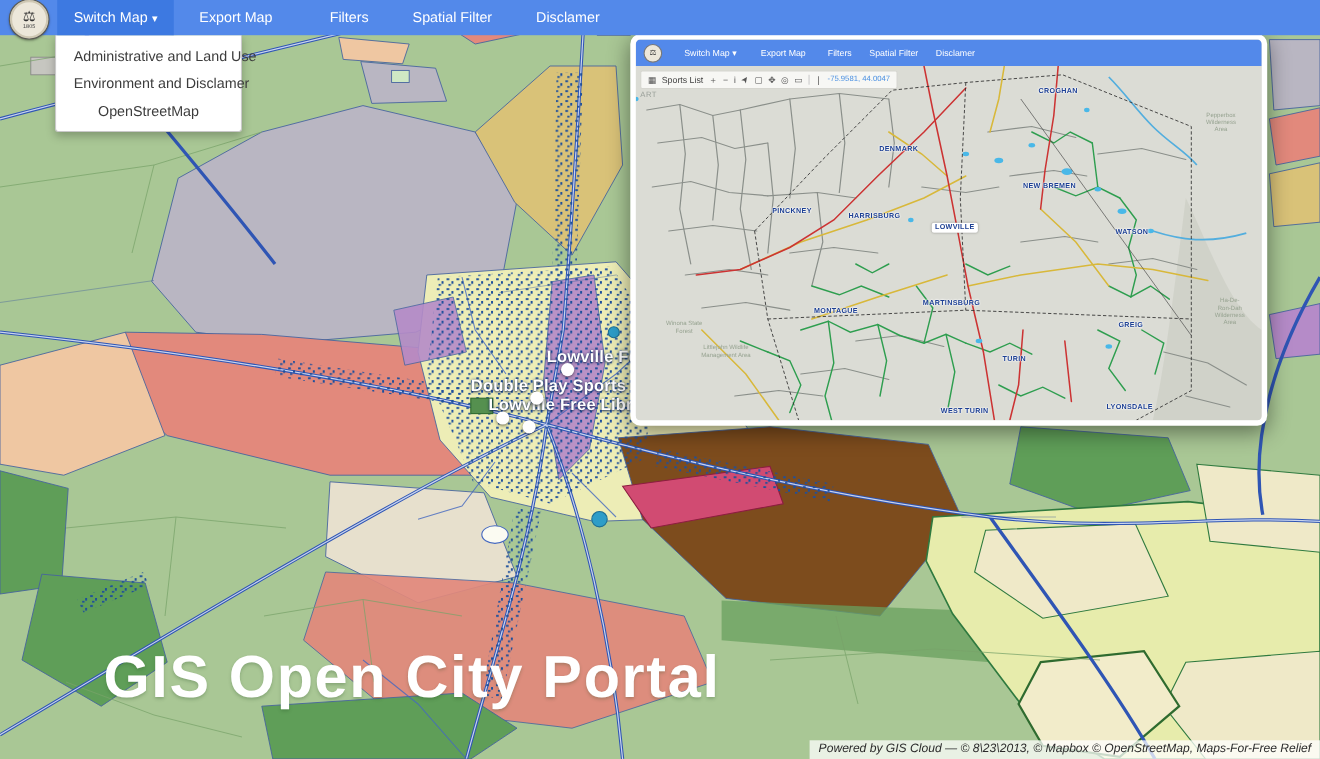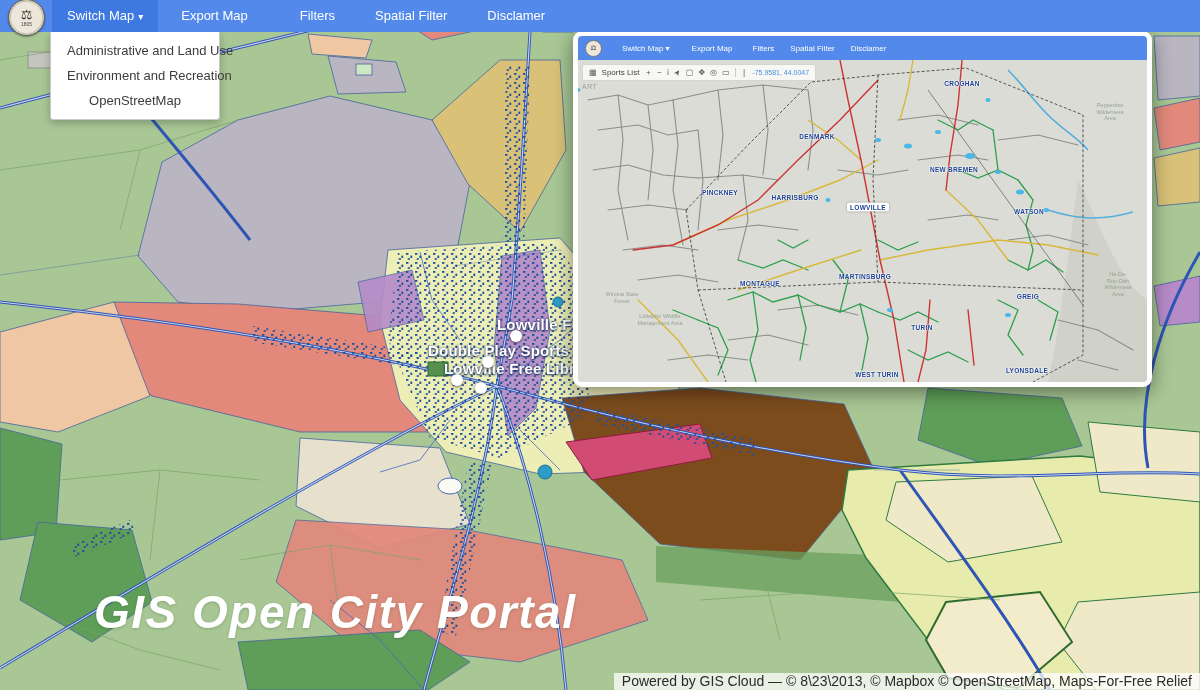--- a/index.html
+++ b/index.html
@@ -27,26 +27,26 @@
 
   
   .poi-label{position:absolute;z-index:5;color:#fff;font-size:15px;font-weight:bold;
              letter-spacing:.2px;text-shadow:0 1px 2px rgba(15,35,80,.9),0 0 3px rgba(15,35,80,.55);
              white-space:nowrap;}
   .poi-marker{position:absolute;z-index:5;width:12px;height:12px;border-radius:50%;background:#fff;
               box-shadow:0 1px 3px rgba(0,0,0,.55);}
 
   
   .big-title{position:absolute;left:94px;top:585px;z-index:6;color:#fff;
-             font-size:46px;font-weight:bold;letter-spacing:1.5px;
-             text-shadow:0 1px 3px rgba(30,70,30,.25);font-style:italic;}
+             font-size:54px;font-weight:bold;letter-spacing:1.5px;
+             text-shadow:0 1px 3px rgba(30,70,30,.25);}
 
   
   .attribution{position:absolute;right:0;bottom:0;z-index:25;height:17px;line-height:17px;
-               background:rgba(255,255,255,.75);padding:0 8px;font-size:14px;color:#2b2b2b;}
+               background:rgba(255,255,255,.75);padding:0 8px;font-size:11px;color:#2b2b2b;font-style:italic;}
 
   
   .inset{position:absolute;left:573px;top:31px;width:569px;height:346px;z-index:20;
          border:5px solid #fff;border-radius:9px;overflow:hidden;background:#dbdcd5;
          box-shadow:0 5px 20px rgba(0,0,0,.45);}
   .inset-nav{position:absolute;top:0;left:0;right:0;height:24px;background:#5389ea;
              display:flex;align-items:center;padding-left:7px;}
   .inset-logo{width:15px;height:15px;border-radius:50%;background:#ece7da;border:1px solid #777;
               display:flex;align-items:center;justify-content:center;font-size:7px;color:#333;}
   .inset-nav-item{color:#fff;font-size:8px;padding:0 8px;white-space:nowrap;cursor:pointer;}
@@ -364,17 +364,17 @@
     <div class="nav-item" style="margin-left:10px;">Spatial Filter</div>
     <div class="nav-item" style="margin-left:10px;">Disclamer</div>
   </div>
   <div class="logo">
     <span class="glyph">⚖</span>
     <span class="yr">1805</span>
   </div>
 
   <div class="dropdown">
     <div class="dropdown-item">Administrative and Land Use</div>
-    <div class="dropdown-item">Environment and Recreation</div>
+    <div class="dropdown-item">Environment and Disclamer</div>
     <div class="dropdown-item">OpenStreetMap</div>
   </div>
 
 </div>
 
 </body></html>

